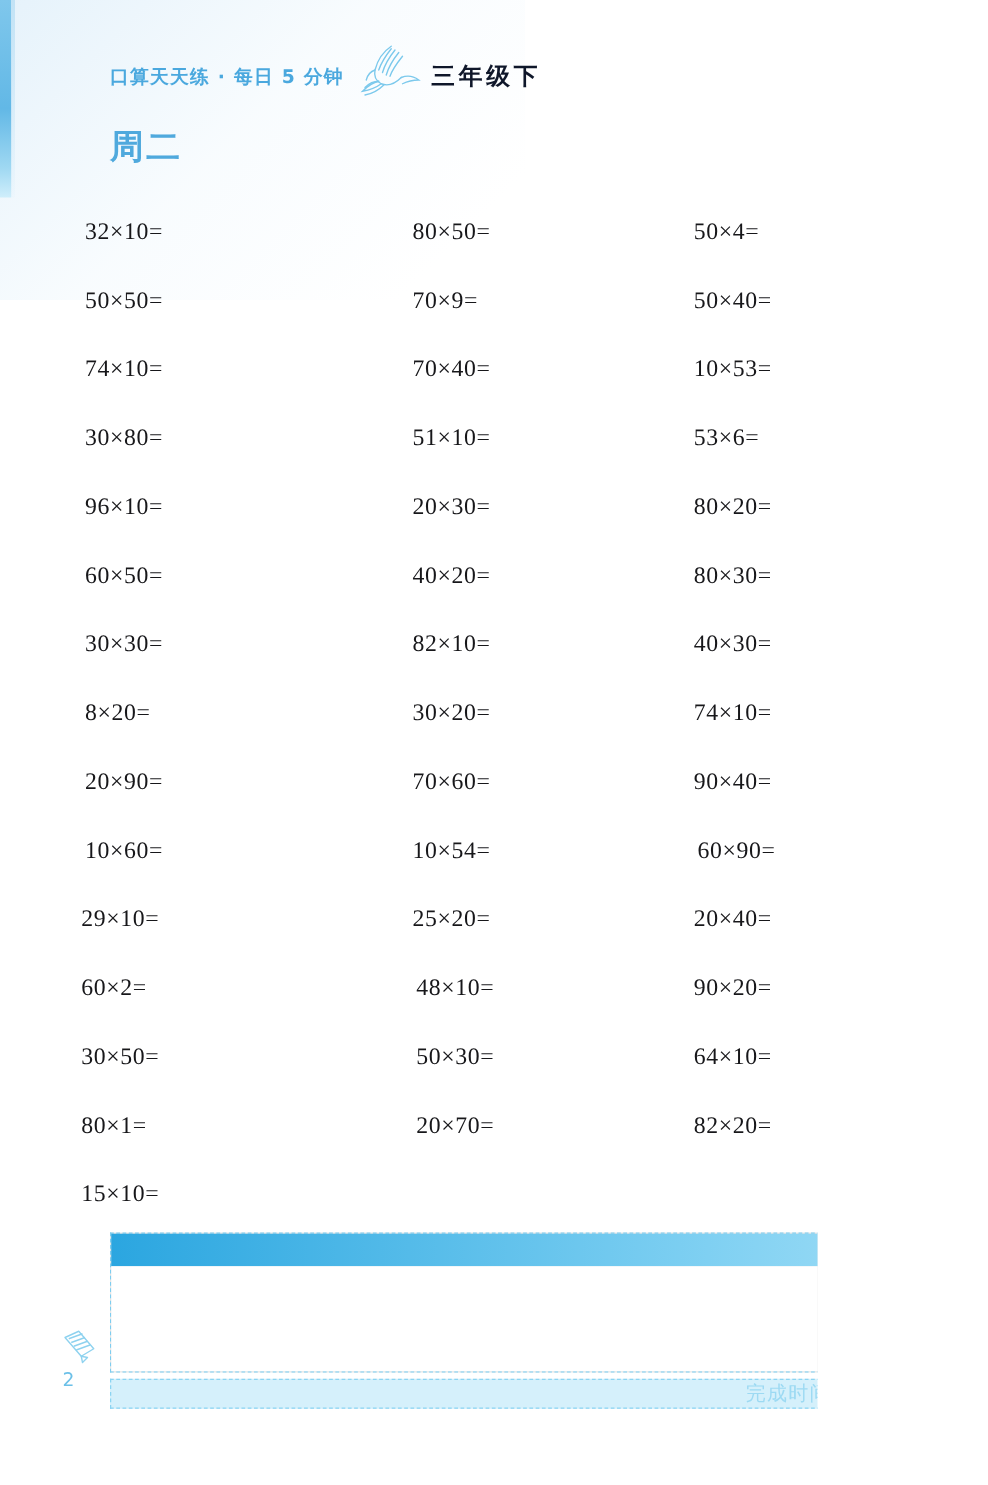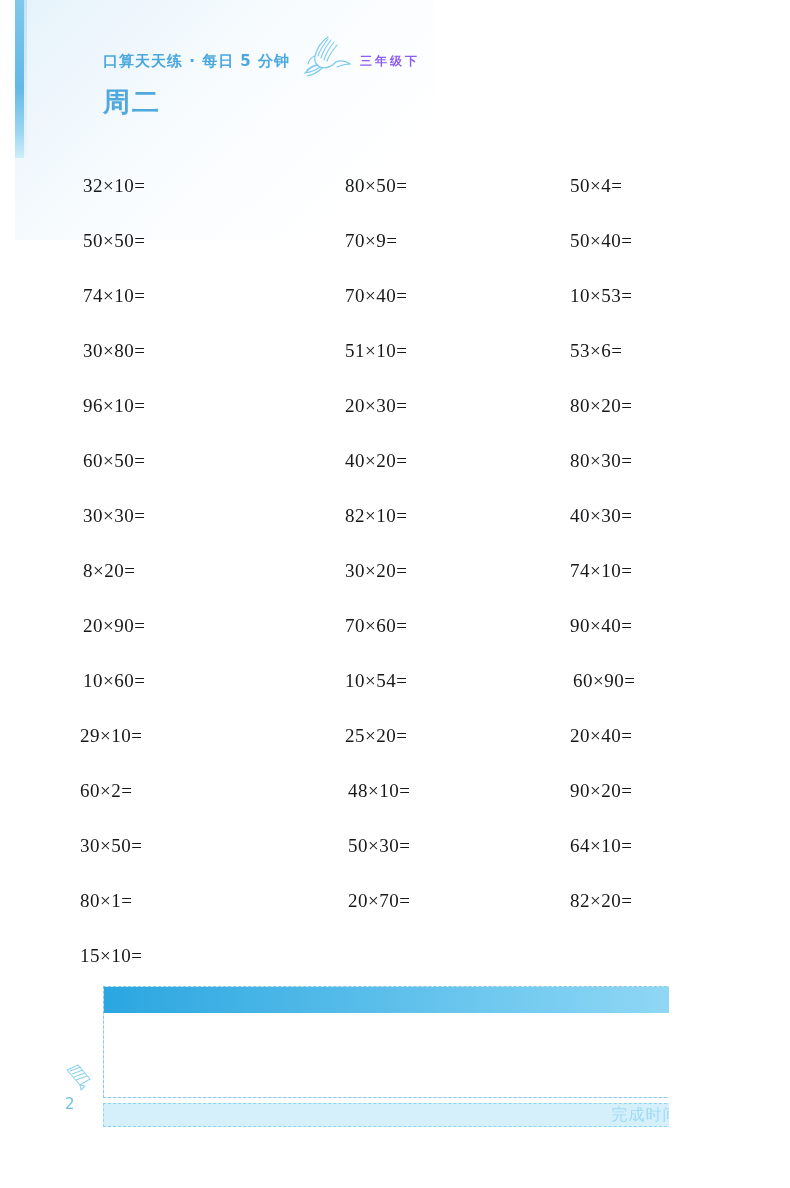--- a/index.html
+++ b/index.html
@@ -10,21 +10,20 @@
   }
   body {
     font-family: "Liberation Serif", "DejaVu Serif", serif;
   }
   .page {
     position: relative;
     width: 654px;
     height: 1188px;
     overflow: hidden;
     background: #ffffff;
-    margin-left: 15px;
   }
 
   
   .paper-tint {
     position: absolute;
     left: 0;
     top: 0;
     width: 420px;
     height: 240px;
     background: linear-gradient(135deg, rgba(225,240,250,0.85) 0%, rgba(240,248,253,0.45) 45%, rgba(255,255,255,0) 85%);
@@ -68,31 +67,31 @@
   }
   .dove-icon {
     width: 54px;
     height: 44px;
     margin-left: 2px;
     margin-top: -10px;
     flex: none;
   }
   .grade-label {
     font-family: "DejaVu Sans", sans-serif;
-    font-size: 12px;
+    font-size: 19px;
     font-weight: bold;
-    color: #8b5cf6;
+    color: #0f172a;
     letter-spacing: 3px;
     margin-left: 2px;
   }
 
   .day-title {
     position: absolute;
     left: 88px;
-    top: 84px;
+    top: 99px;
     font-family: "DejaVu Sans", sans-serif;
     font-size: 27px;
     font-weight: bold;
     color: #4fa9dd;
     letter-spacing: 2px;
   }
 
   
   .problems {
     position: absolute;

